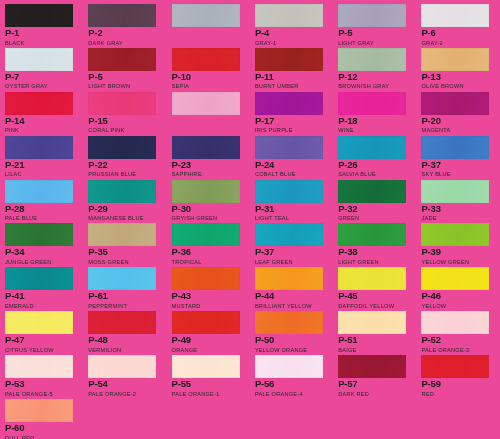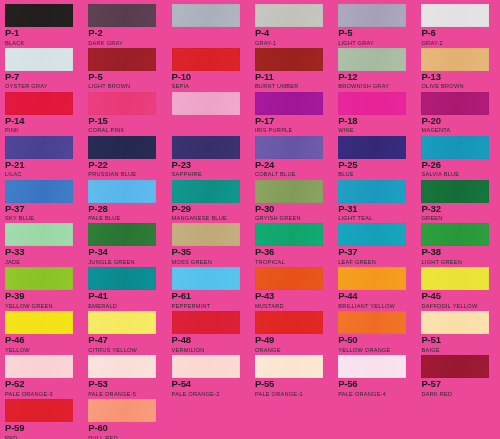--- a/index.html
+++ b/index.html
@@ -216,27 +216,20 @@
         </div>
       </div>
       <div class="cell">
         <div class="swatch" style="background-color: rgb(106, 88, 168);"></div>
         <div class="meta">
           <span class="code">P-24</span>
           <span class="name">COBALT BLUE</span>
         </div>
       </div>
       <div class="cell">
-        <div class="swatch" style="background-color: rgb(54, 42, 123);"></div>
-        <div class="meta">
-          <span class="code">P-25</span>
-          <span class="name">BLUE</span>
-        </div>
-      </div>
-      <div class="cell">
         <div class="swatch" style="background-color: rgb(23, 153, 187);"></div>
         <div class="meta">
           <span class="code">P-26</span>
           <span class="name">SALVIA BLUE</span>
         </div>
       </div>
       <div class="cell">
         <div class="swatch" style="background-color: rgb(61, 121, 196);"></div>
         <div class="meta">
           <span class="code">P-37</span>

